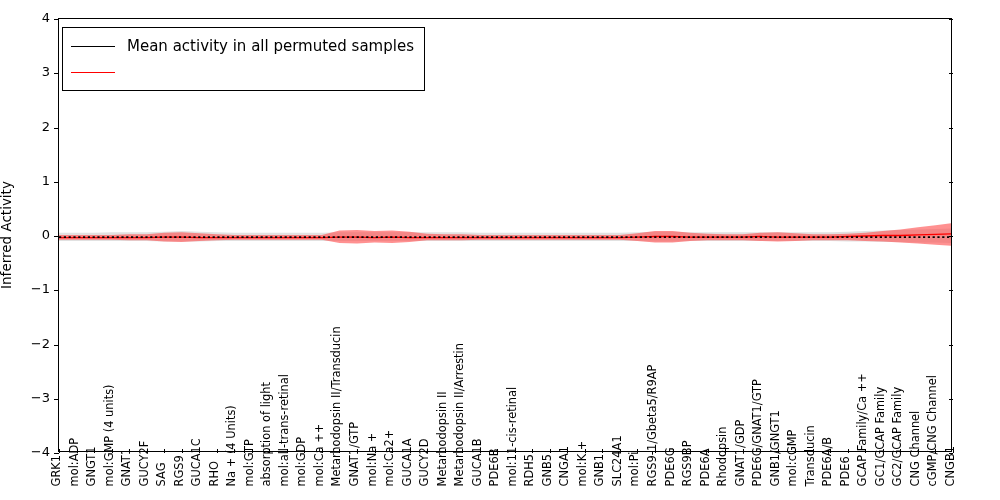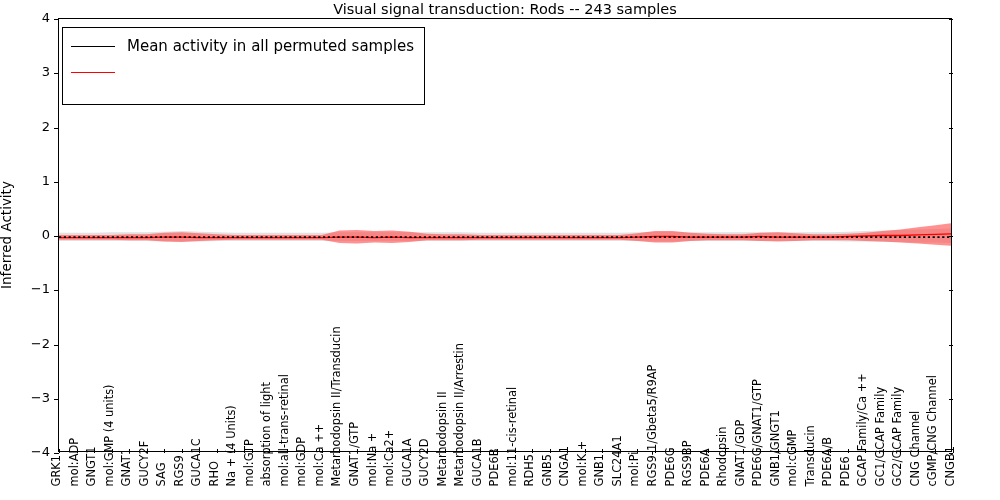--- a/index.html
+++ b/index.html
@@ -31,31 +31,30 @@
   .xtick-mark{position:absolute;top:0;height:4px;width:0;
        border-left:1.1px solid #000;}
   .xtick-label{position:absolute;font-size:11.4px;line-height:11.4px;color:#000;
        white-space:nowrap;transform:rotate(-90deg);transform-origin:left bottom;}
   #xlabel{position:absolute;left:58px;width:894px;text-align:center;
        font-size:13.5px;color:#000;}
 
   
   #legend{position:absolute;left:62px;top:27px;
        border:1.3px solid #000;background:#fff;box-sizing:border-box;
-       padding:5px 10px 19px 8px;}
+       padding:5px 10px 5px 8px;}
   .legend-row{display:flex;align-items:center;height:26px;}
   .legend-swatch{width:44px;height:0;margin-right:12px;flex:0 0 auto;}
   .legend-text{font-size:15px;color:#000;white-space:nowrap;}
 </style>
 </head>
 <body>
 
 <div id="figure">
 
-  <div id="chart-title">Visual signal transduction: Rods -- 243 samples</div>
 
   <div id="ylabel" style="left: 14px; top: 235px; transform: rotate(-90deg) translate(-50%, -100%);">Inferred Activity</div>
 
   <div id="yticks">
       <div class="ytick-label" style="top: 11px; left: 8px; right: auto; width: 42px;">4</div>
       <div class="ytick-label" style="top: 65.25px; left: 8px; right: auto; width: 42px;">3</div>
       <div class="ytick-label" style="top: 119.5px; left: 8px; right: auto; width: 42px;">2</div>
       <div class="ytick-label" style="top: 173.75px; left: 8px; right: auto; width: 42px;">1</div>
       <div class="ytick-label" style="top: 228px; left: 8px; right: auto; width: 42px;">0</div>
       <div class="ytick-label" style="top: 282.25px; left: 8px; right: auto; width: 42px;">−1</div>

